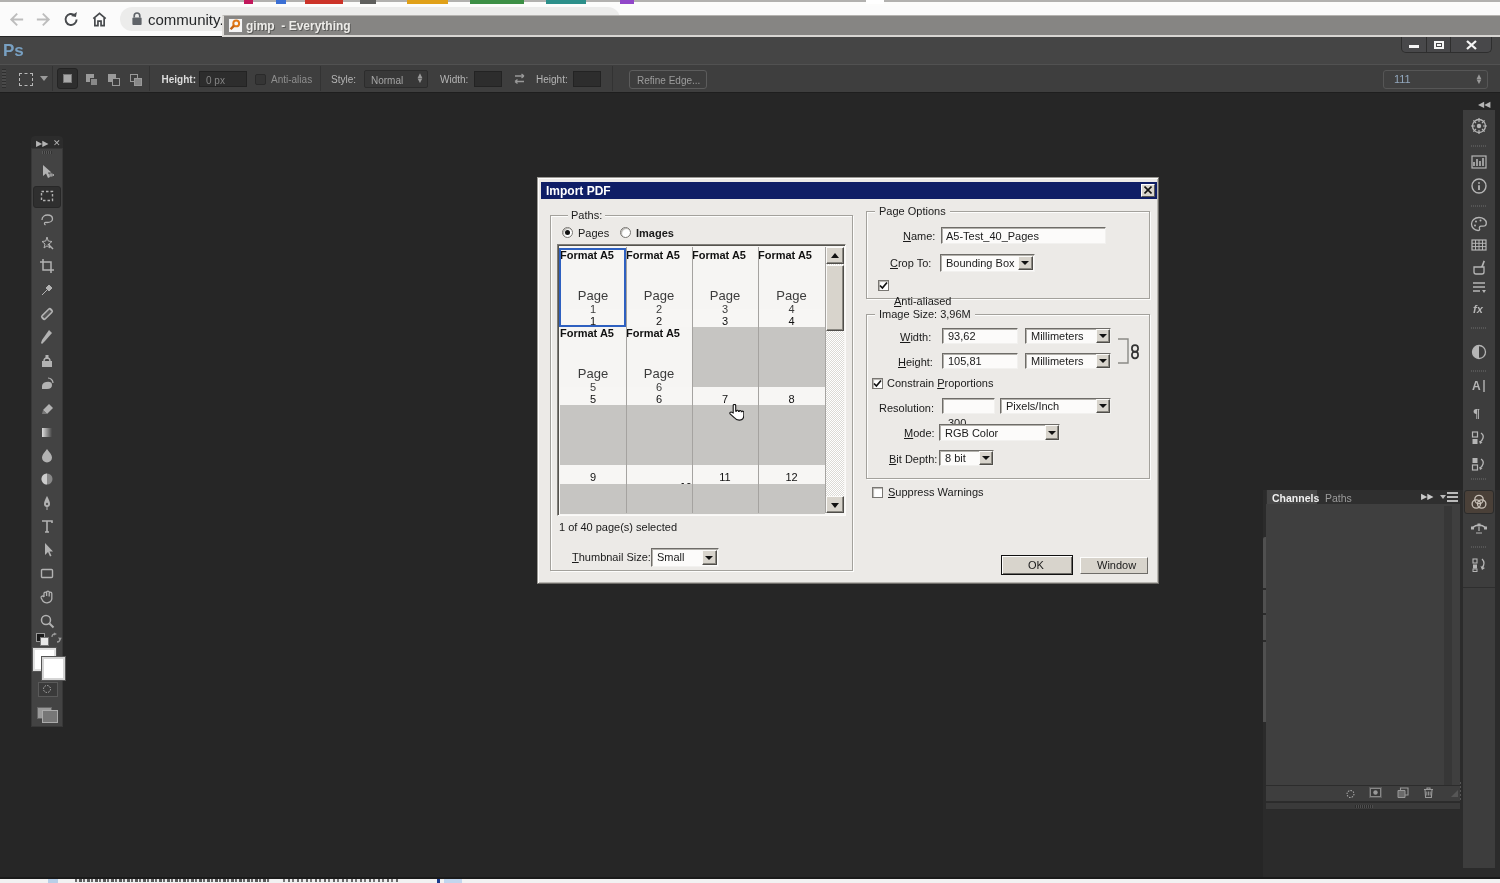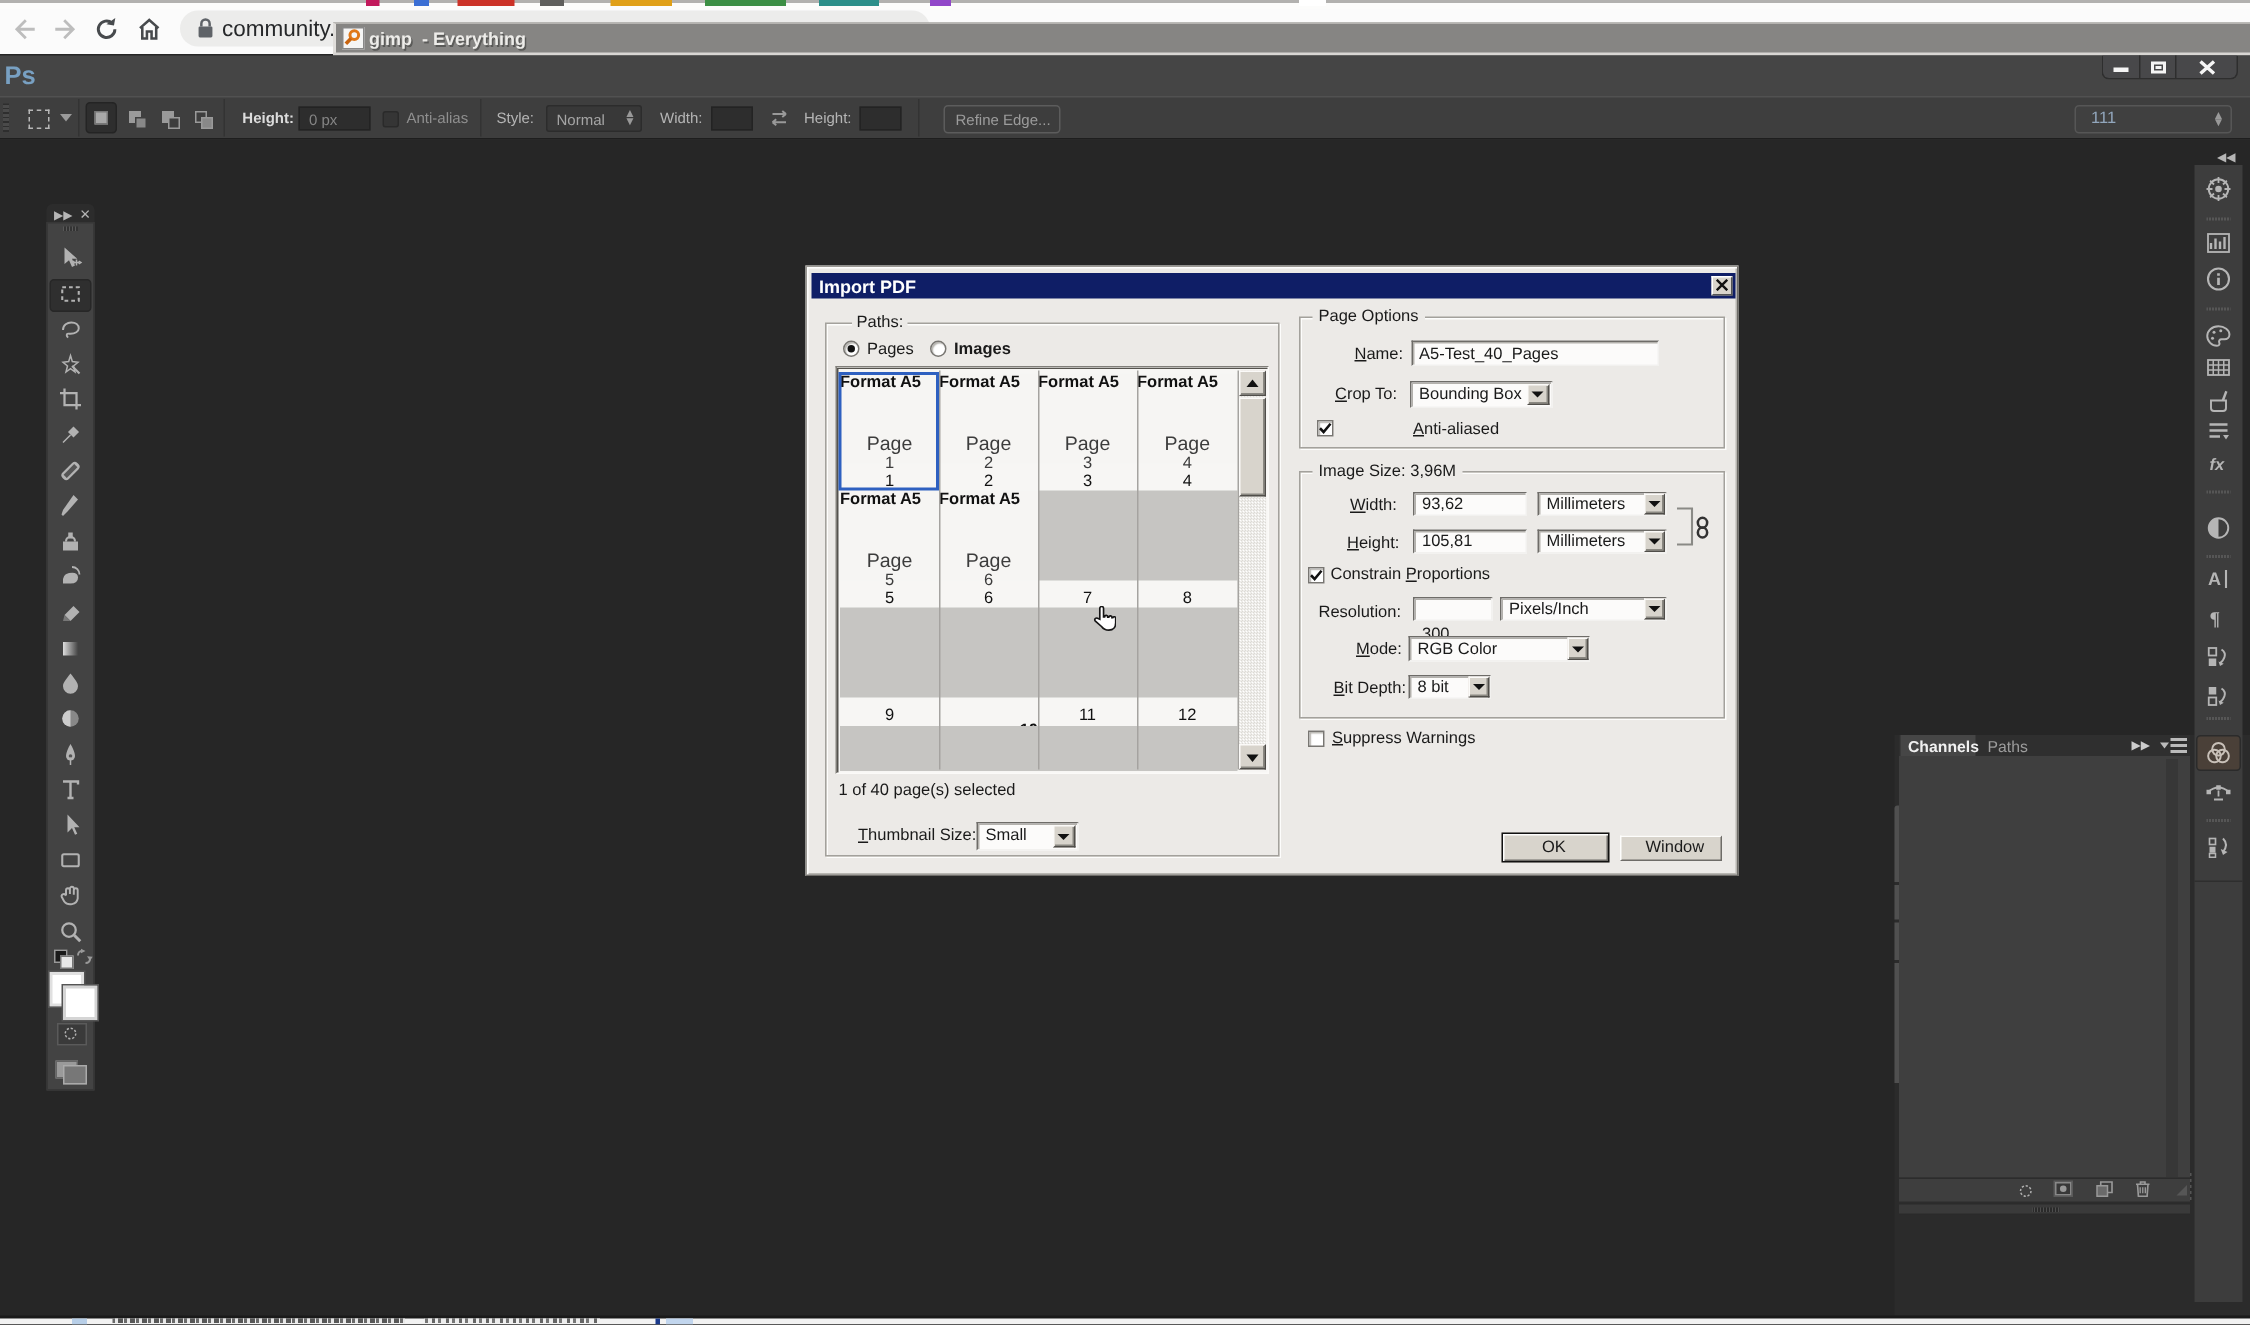--- a/index.html
+++ b/index.html
@@ -453,21 +453,21 @@
   <div class="a lbl" style="left:946px;top:230px;">A5-Test_40_Pages</div>
   <div class="a lbl" style="left:890px;top:257px;"><u>C</u>rop To:</div>
   <div class="a fld" style="left:940px;top:254px;width:95px;height:18px;"></div>
   <div class="a lbl" style="left:946px;top:257px;">Bounding Box</div>
   <div class="a btn3d" style="left:1018px;top:256px;width:15px;height:14px;"></div>
   <div class="a" style="left:1021px;top:261px;width:0;height:0;border-left:4px solid transparent;border-right:4px solid transparent;border-top:4px solid #111;"></div>
   <div class="a chk" style="left:878px;top:280px;"></div>
   <svg class="a" style="left:879px;top:281px" width="9" height="9" viewBox="0 0 9 9">
         <path d="M1 4.5 L3.4 7 L8 1.5" stroke="#111" stroke-width="1.7" fill="none"></path>
       </svg>
-  <div class="a lbl" style="left:894px;top:280px;margin-left:48px;"><u>A</u>nti-aliased</div>
+  <div class="a lbl" style="left:894px;top:295px;"><u>A</u>nti-aliased</div>
 
   <div class="a grp" style="left:866px;top:314px;width:282px;height:163px;"></div>
   <div class="a lbl" style="left:875px;top:308px;background:#eceae7;padding:0 4px;">Image Size: 3,96M</div>
   <div class="a lbl" style="left:900px;top:331px;"><u>W</u>idth:</div>
   <div class="a fld" style="left:942px;top:328px;width:76px;height:16px;"></div>
   <div class="a lbl" style="left:948px;top:330px;">93,62</div>
   <div class="a fld" style="left:1025px;top:328px;width:86px;height:16px;"></div>
   <div class="a lbl" style="left:1031px;top:330px;">Millimeters</div>
   <div class="a btn3d" style="left:1096px;top:329px;width:14px;height:14px;"></div>
   <div class="a" style="left:1099px;top:334px;width:0;height:0;border-left:4px solid transparent;border-right:4px solid transparent;border-top:4px solid #111;"></div>

